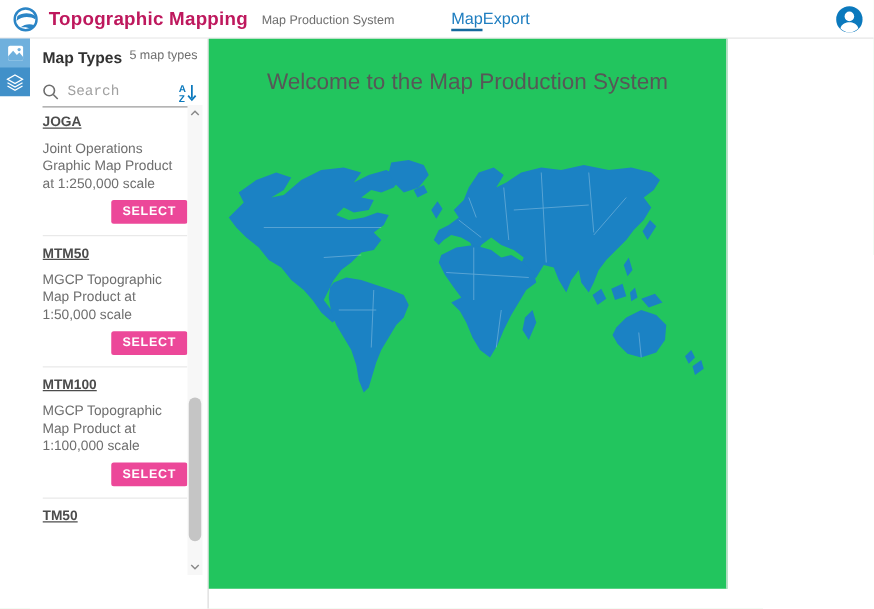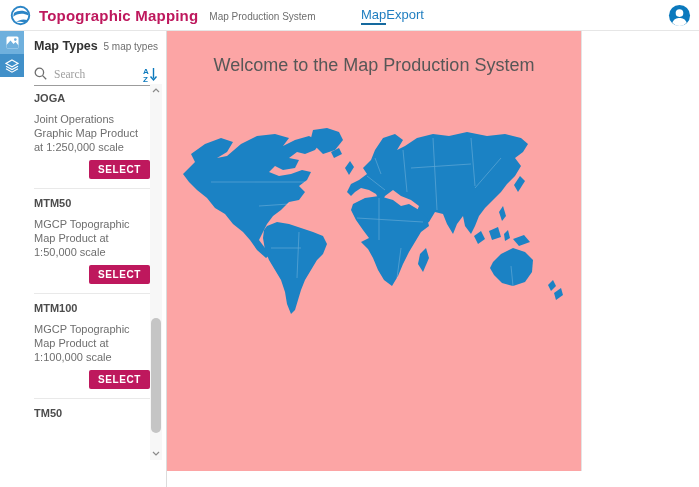--- a/index.html
+++ b/index.html
@@ -22,53 +22,53 @@
 
   
   .action-bar { position:absolute; left:0; top:0; width:24px; height:46px; background:#4190c9; }
   .action-tile { width:24px; height:23px; display:flex; align-items:center; justify-content:center; cursor:pointer; }
   .action-tile.selected { background:#6fb0dd; }
 
   
   .sidebar { position:absolute; left:24px; top:0; bottom:0; width:143px; background:#fff;
              border-right:1px solid #dcdcdc; }
   .panel-head { position:absolute; top:8px; left:10px; right:8px; display:flex;
-                justify-content:space-between; align-items:center; }
+                justify-content:space-between; align-items:flex-start; }
   .panel-title { font-size:12.5px; font-weight:bold; color:#323232; }
   .panel-count { font-size:10px; color:#6e6e6e; }
   .search-row { position:absolute; top:31px; left:10px; right:6px; height:24px;
                 display:flex; align-items:center; border-bottom:1px solid #9c9c9c; }
   .search-row svg.mag { flex:0 0 auto; }
   .search-input { flex:1 1 auto; border:none; outline:none; font-size:11.5px; color:#4c4c4c;
                   margin:0 4px 0 7px; min-width:0; background:transparent;
-                  font-family:Liberation Serif, serif; }
+                  font-family:Liberation Mono, monospace; }
   .search-input::placeholder { color:#a0a0a0; }
   .sort-btn { flex:0 0 auto; cursor:pointer; margin-right:2px; display:flex; align-items:center; }
 
   .map-list { position:absolute; top:53px; left:10px; width:116px; height:380px; overflow:hidden; }
   .map-item { padding:8px 0 9px; border-bottom:1px solid #e9e9e9; }
-  .map-item h4 { font-size:11px; font-weight:bold; color:#4c4c4c; }
+  .map-item h4 { font-size:11px; font-weight:bold; color:#4c4c4c;text-decoration:underline; }
   .map-item p { font-size:11px; line-height:14px; color:#6e6e6e; margin:8px 0 6px; }
-  .select-btn { display:block; margin-left:auto; background:#be185d; color:#fff; border:none;
+  .select-btn { display:block; margin-left:auto; background:#ec4899; color:#fff; border:none;
                 font-size:10px; font-weight:bold; letter-spacing:.6px; padding:4px 9px;
                 border-radius:2px; cursor:pointer; font-family:"Liberation Sans", sans-serif; }
   .map-item:last-child { border-bottom:none; }
   .map-item:last-child .select-btn:empty { display:none; }
 
   
   .vscroll { position:absolute; top:53px; right:4px; width:12px; height:376px; background:#f7f7f7; }
   .vscroll .sbtn { position:absolute; left:0; width:12px; height:13px; display:flex;
                    align-items:center; justify-content:center; cursor:pointer; }
   .vscroll .sbtn.up { top:0; }
   .vscroll .sbtn.down { bottom:0; }
   .vscroll .thumb { position:absolute; left:1px; width:10px; top:234px; height:115px;
                     background:#c5c5c5; border-radius:5px; cursor:pointer; }
 
   
-  .main { position:absolute; left:167px; top:0; bottom:16px; width:415px; background:#fca5a5;
+  .main { position:absolute; left:167px; top:0; bottom:16px; width:415px; background:#22c55e;
           border-right:1px solid #e4e4e4; }
   .welcome { position:absolute; top:24px; left:0; width:100%; text-align:center;
              font-size:18px; font-weight:400; color:#575757; }
   .worldmap { position:absolute; top:97px; left:4px; }
   .instruction { position:absolute; top:381px; left:0; width:100%; text-align:center;
                  font-size:12px; color:#4c4c4c; }
 </style>
 </head>
 <body>
 

